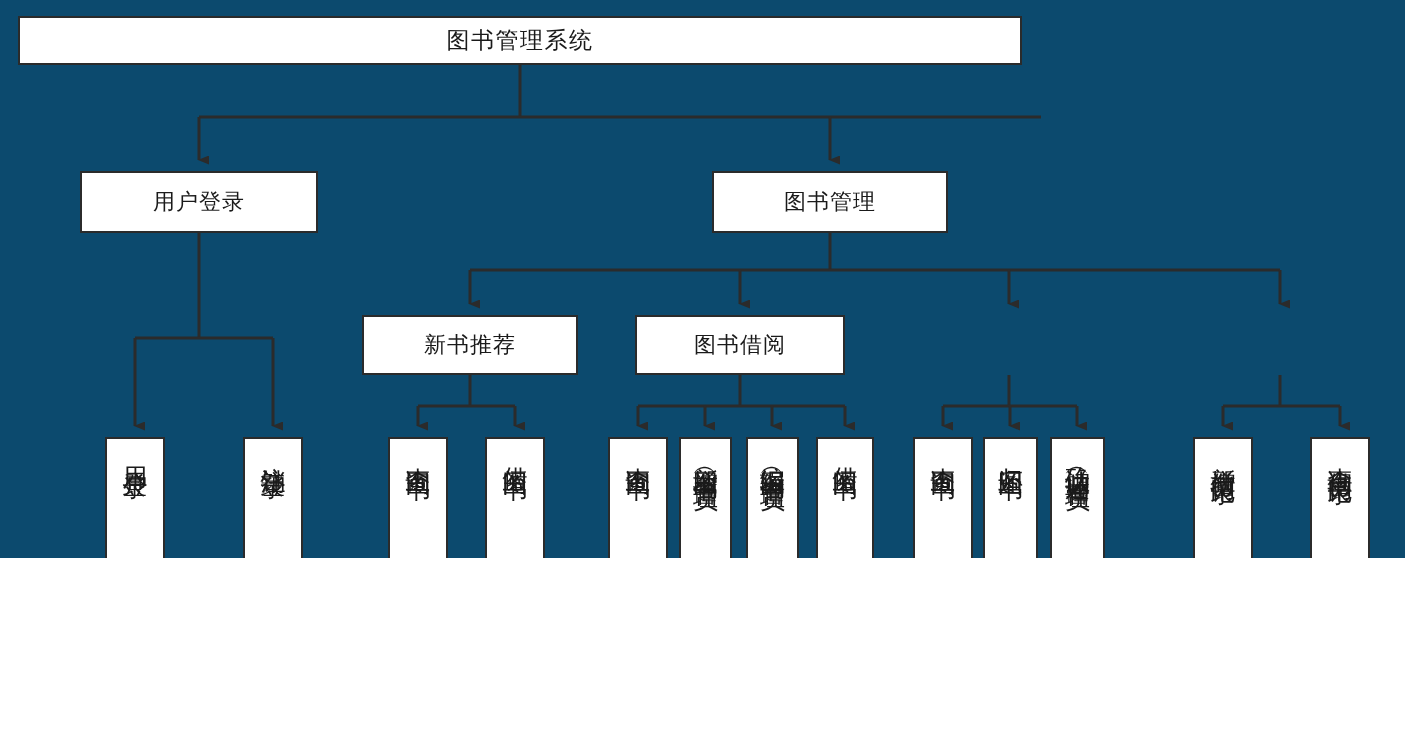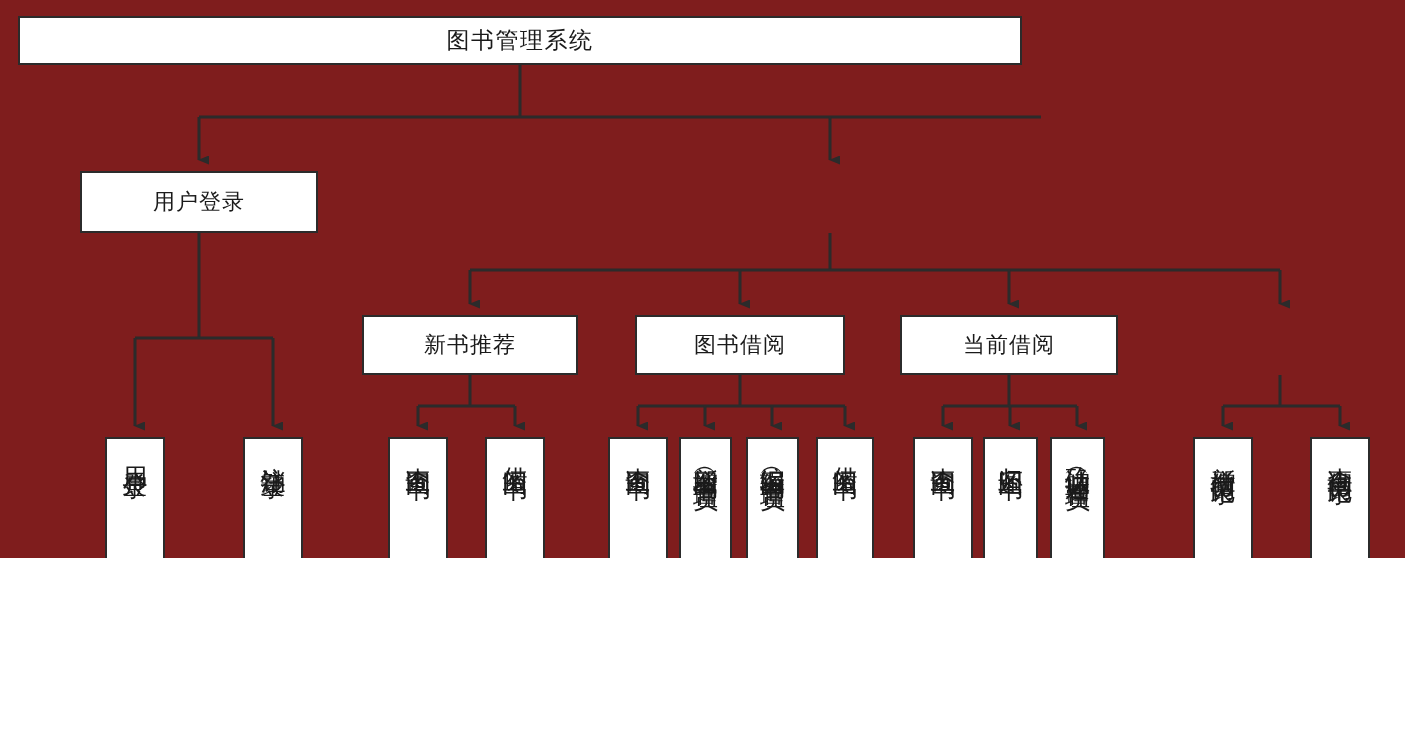--- a/index.html
+++ b/index.html
@@ -7,21 +7,21 @@
     padding: 0;
     background: #ffffff;
   }
   body {
     font-family: "Liberation Sans", "DejaVu Sans", sans-serif;
   }
   #canvas {
     position: relative;
     width: 1405px;
     height: 558px;
-    background: #7f1d1d;
+    background: #0c4a6e;
     overflow: hidden;
   }
   svg.edges {
     position: absolute;
     left: 0;
     top: 0;
     width: 1405px;
     height: 747px;
     pointer-events: none;
   }
@@ -127,29 +127,29 @@
     </g>
   </svg>
 
   <div class="node root horiz" style="left:18px; top:16px; width:1004px; height:49px;">
     <span class="lbl">图书管理系统</span>
   </div>
 
   <div class="node horiz" style="left:80px; top:171px; width:238px; height:62px;">
     <span class="lbl">用户登录</span>
   </div>
+  <div class="node horiz" style="left:712px; top:171px; width:236px; height:62px;">
+    <span class="lbl">图书管理</span>
+  </div>
 
   <div class="node horiz" style="left:362px; top:315px; width:216px; height:60px;">
     <span class="lbl">新书推荐</span>
   </div>
   <div class="node horiz" style="left:635px; top:315px; width:210px; height:60px;">
     <span class="lbl">图书借阅</span>
-  </div>
-  <div class="node horiz" style="left:900px; top:315px; width:218px; height:60px;">
-    <span class="lbl">当前借阅</span>
   </div>
 
   <div class="node vert" style="left:105px; top:437px; width:60px; height:297px;">
     <span class="lbl">用户登录</span>
   </div>
   <div class="node vert" style="left:243px; top:437px; width:60px; height:297px;">
     <span class="lbl">注销登录</span>
   </div>
 
   <div class="node vert" style="left:388px; top:437px; width:60px; height:297px;">

